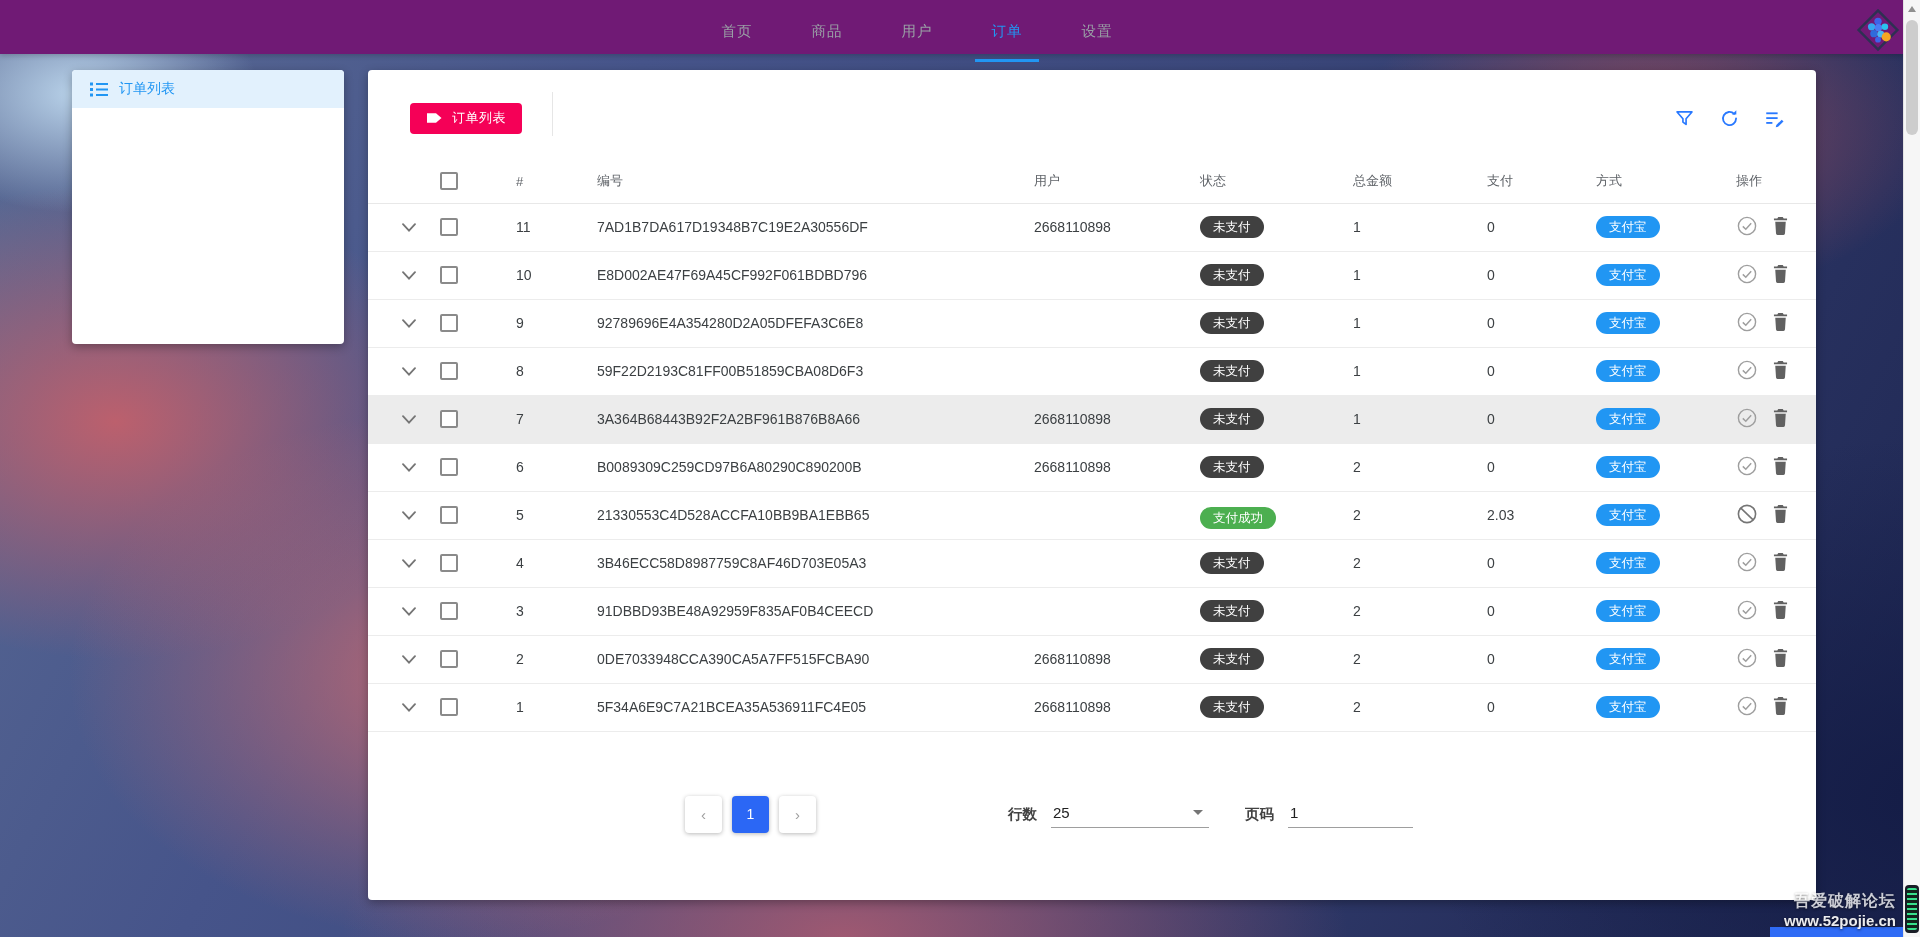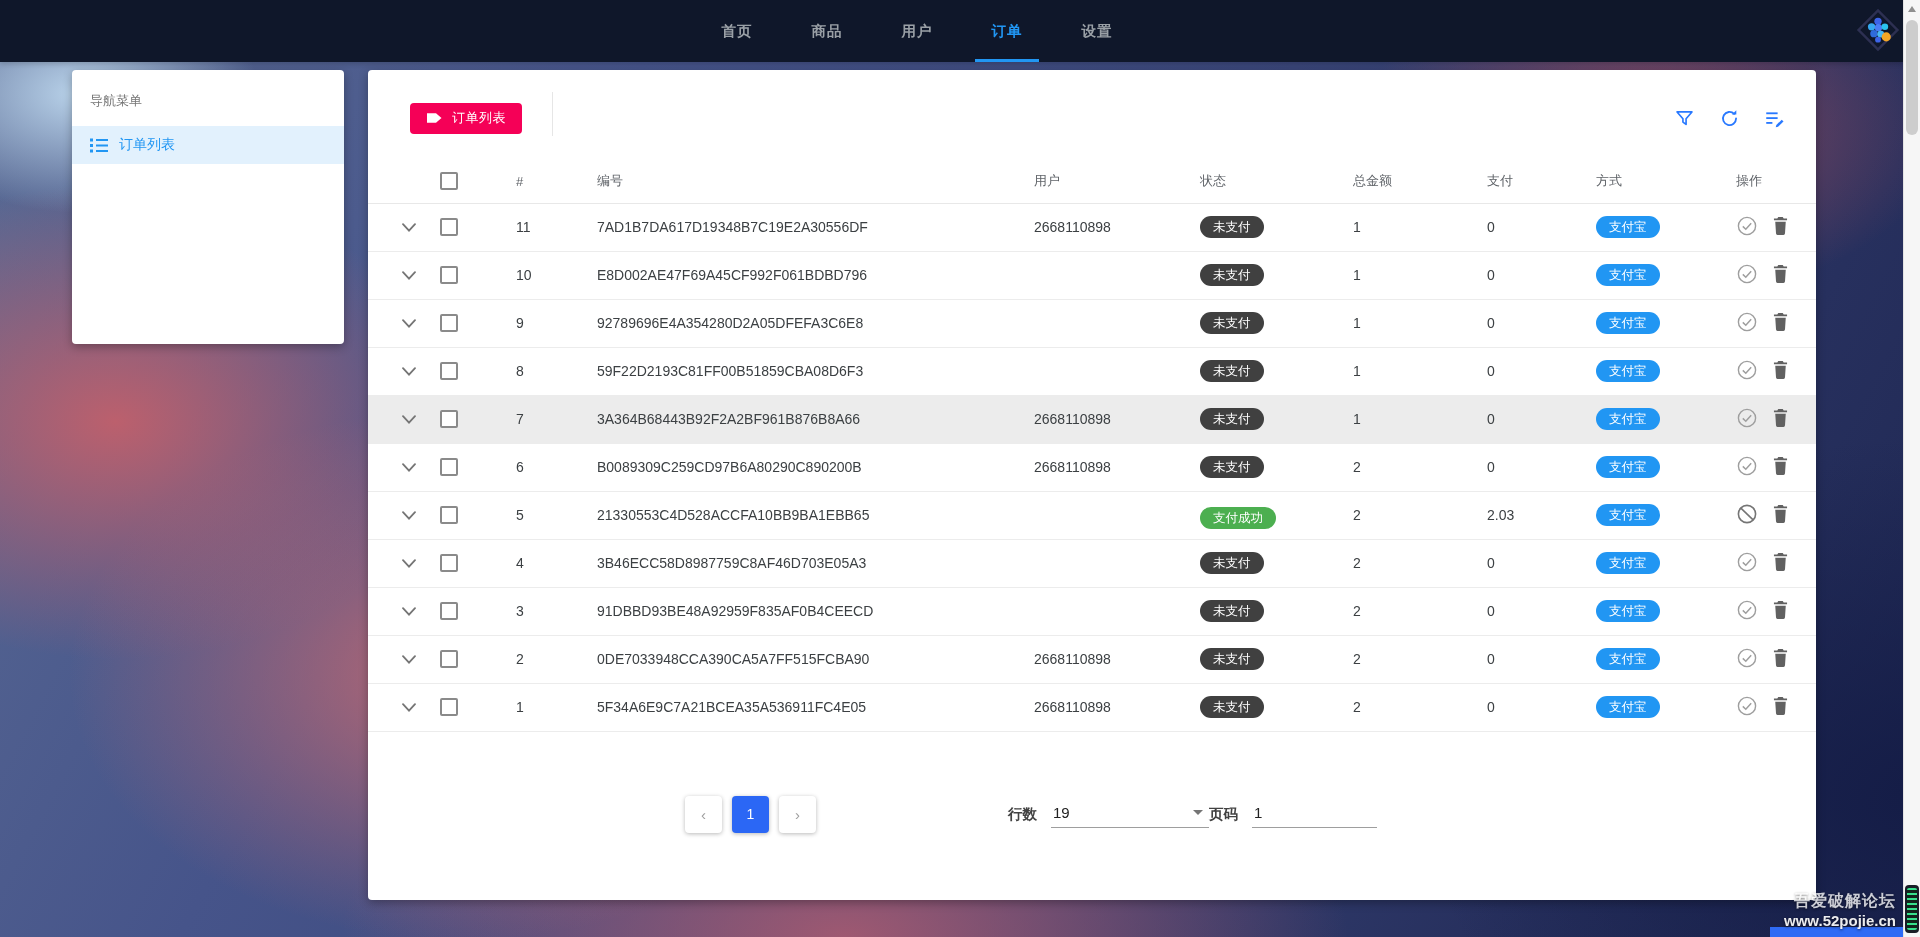--- a/index.html
+++ b/index.html
@@ -17,24 +17,23 @@
       radial-gradient(ellipse 260px 170px at 4% 10%, rgba(190,216,238,.95), rgba(190,216,238,0) 70%),
       radial-gradient(ellipse 480px 330px at 6% 45%, rgba(197,96,106,.92), rgba(197,96,106,0) 72%),
       radial-gradient(ellipse 560px 380px at 24% 72%, rgba(206,108,112,.85), rgba(206,108,112,0) 70%),
       radial-gradient(ellipse 700px 320px at 44% 100%, rgba(176,92,112,.85), rgba(176,92,112,0) 72%),
       radial-gradient(ellipse 420px 240px at 86% 14%, rgba(186,82,92,.65), rgba(186,82,92,0) 70%),
       radial-gradient(ellipse 640px 460px at 100% 85%, rgba(20,28,70,.95), rgba(20,28,70,0) 78%),
       linear-gradient(118deg, #5a6b94 0%, #46548a 28%, #3a4679 55%, #27305e 82%, #1d2650 100%);
   }
   
   .topbar {
-    position: absolute; left: 0; top: 0; width: 1920px; height: 62px;
-    background: #0f172a; z-index: 6;
+    position: absolute; left: 0; top: 0; width: 1920px; height: 54px;
+    background: #701a75; z-index: 6;
     box-shadow: 0 2px 5px rgba(0,0,0,.18);
-    font-weight: bold;
   }
   .nav-tabs {
     position: absolute; left: 50%; margin-left: -268px; top: 0;
     width: 450px; height: 62px; display: flex;
   }
   .nav-tab {
     width: 90px; height: 62px; display: flex; align-items: center; justify-content: center;
     font-size: 14.5px; color: #9aa0a6; cursor: pointer; position: relative; letter-spacing: 1px;
   }
   .nav-tab.active { color: #2196f3; }
@@ -114,21 +113,21 @@
   .page-btn.current { background: #2b67f5; color: #fff; font-size: 14px; }
   .pg-label { font-size: 14.5px; color: #424242; font-weight: bold; }
   .lbl-rows { margin-left: 182px; }
   .select-box {
     margin-left: 14px; width: 158px; border-bottom: 1px solid #9e9e9e;
     display: flex; align-items: center; justify-content: space-between;
     padding: 3px 2px 6px 2px; cursor: pointer;
   }
   .select-value { font-size: 15px; color: #212121; }
   .select-arrow { width: 0; height: 0; border-left: 5px solid transparent; border-right: 5px solid transparent; border-top: 5px solid #757575; margin-right: 4px; }
-  .lbl-page { }
+  .lbl-page { margin-left: 36px; }
   .page-input {
     margin-left: 14px; width: 125px; border: none; border-bottom: 1px solid #9e9e9e;
     font-size: 15px; color: #212121; padding: 3px 2px 6px 2px; outline: none;
     font-family: inherit; background: transparent;
   }
   .query-btn {
     margin-left: 74px; width: 216px; height: 37px; background: #2b67f5; color: #fff;
     border: none; border-radius: 4px; font-size: 14.5px; cursor: pointer; font-family: inherit;
     box-shadow: 0 1px 4px rgba(0,0,0,.2); letter-spacing: 1px;
   }
@@ -181,21 +180,20 @@
     <circle cx="24.5" cy="21.5" r="4" fill="#4a7df5"></circle>
     <circle cx="31.5" cy="20.5" r="3.6" fill="#2bc3ee"></circle>
     <circle cx="19.5" cy="28" r="4" fill="#2f6bdc"></circle>
     <circle cx="27" cy="28.5" r="3.8" fill="#49b7f2"></circle>
     <circle cx="33" cy="31.5" r="5" fill="#f5a623"></circle>
     <circle cx="24" cy="34.5" r="3.2" fill="#3d64e8"></circle>
   </svg>
 </div>
 
 <div class="sidebar-card">
-  <div class="sidebar-title">导航菜单</div>
   <div class="sidebar-item">
     <svg width="18" height="15" viewBox="0 0 18 15">
       <rect x="0" y="0.5" width="3" height="3" fill="#2196f3"></rect>
       <rect x="0" y="6" width="3" height="3" fill="#2196f3"></rect>
       <rect x="0" y="11.5" width="3" height="3" fill="#2196f3"></rect>
       <rect x="6" y="1" width="12" height="2" fill="#2196f3"></rect>
       <rect x="6" y="6.5" width="12" height="2" fill="#2196f3"></rect>
       <rect x="6" y="12" width="12" height="2" fill="#2196f3"></rect>
     </svg>
     <span>订单列表</span>
@@ -572,21 +570,21 @@
         </tr>
       </tbody>
   </table>
 
   <div class="pagination">
     <div class="page-btn">‹</div>
     <div class="page-btn current">1</div>
     <div class="page-btn">›</div>
     <span class="pg-label lbl-rows">行数</span>
     <div class="select-box">
-      <span class="select-value">19</span>
+      <span class="select-value">25</span>
       <span class="select-arrow"></span>
     </div>
     <span class="pg-label lbl-page">页码</span>
     <input class="page-input" value="1" style="">
   </div>
 </div>
 
 <div class="blue-bar"></div>
 <div class="watermark">
   <div class="wm1">吾爱破解论坛</div>

